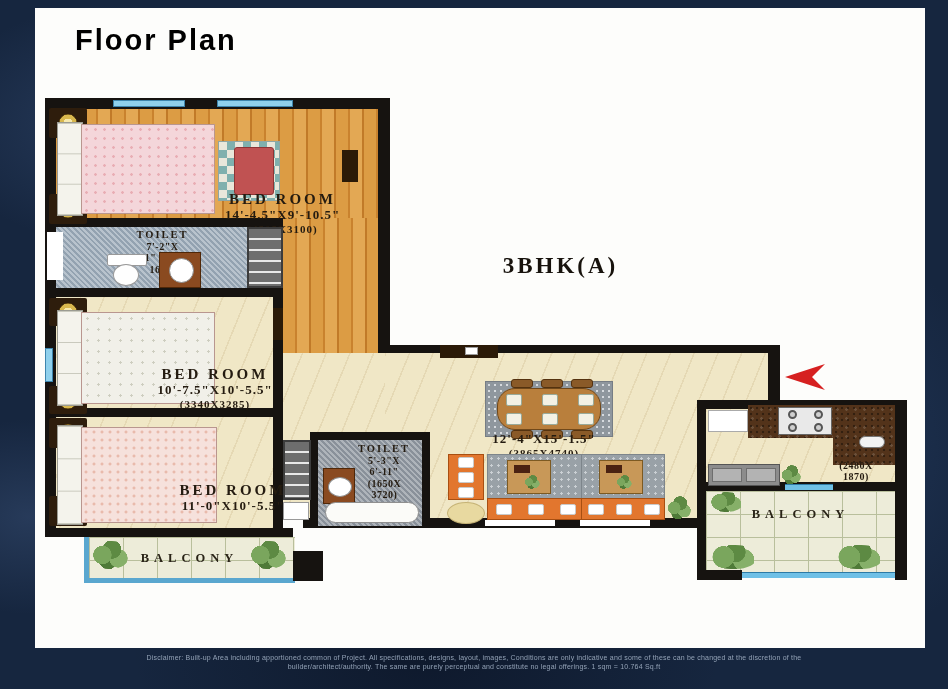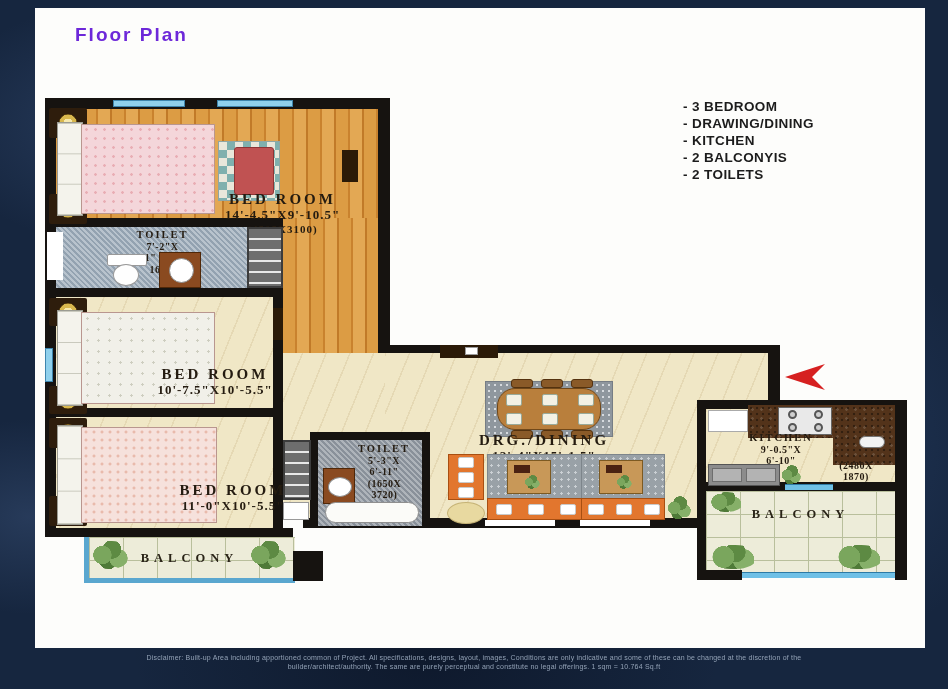--- a/index.html
+++ b/index.html
@@ -10,22 +10,22 @@
     background:
       radial-gradient(ellipse 300px 200px at 12% 18%, rgba(80,110,160,.28), transparent 60%),
       radial-gradient(ellipse 260px 320px at 90% 65%, rgba(60,95,150,.22), transparent 60%),
       radial-gradient(ellipse 420px 260px at 45% 95%, rgba(10,18,34,.65), transparent 70%),
       radial-gradient(ellipse 200px 150px at 3% 75%, rgba(90,120,170,.25), transparent 65%),
       #16263f; }
 
   .page { position:absolute; left:35px; top:8px; width:890px; height:640px; background:#fdfdfb; }
   .abs { position:absolute; }
 
-  .title { position:absolute; left:40px; top:16px; font-size:19px; font-weight:bold;
-    letter-spacing:2px; color:#6d28d9; }
+  .title { position:absolute; left:40px; top:16px; font-size:29px; font-weight:bold;
+    letter-spacing:2px; color:#000000; }
 
   .features { position:absolute; left:648px; top:90px; font-size:13.5px; font-weight:bold;
     color:#1c1c1c; line-height:17px; letter-spacing:.4px; }
 
   .unit { position:absolute; left:408px; top:244px; width:235px; text-align:center;
     font-family:"Liberation Serif", serif; font-weight:bold; color:#17120c;
     font-size:23px; letter-spacing:3px; line-height:28px; }
 
   
   .wall { position:absolute; background:#161310; }
@@ -213,20 +213,21 @@
     <div class="nstand" style="left:14px;top:378px;width:38px;height:28px">
         <div class="lamp"></div>
       </div>
     <div class="bed" style="left:22px;top:302px;width:158px;height:96px">
       <div class="head"></div>
       <div class="body body-white"></div>
     </div>
     <div class="rlabel" style="left:62px;top:358px;width:236px">
       <div class="rname">BED ROOM</div>
       <div class="rdim">10'-7.5"X10'-5.5"</div>
+      <div class="rmm">(3340X3285)</div>
     </div>
 
     <div class="nstand" style="left:14px;top:410px;width:38px;height:30px">
         <div class="lamp"></div>
       </div>
     <div class="nstand" style="left:14px;top:488px;width:38px;height:30px">
         <div class="lamp"></div>
       </div>
     <div class="bed" style="left:22px;top:417px;width:160px;height:100px">
       <div class="head"></div>
@@ -267,21 +268,20 @@
       <div class="plate" style="left:44px;top:24px"></div>
       <div class="plate" style="left:80px;top:24px"></div>
     </div>
     <div class="chair" style="left:476px;top:371px;width:22px;height:9px"></div>
     <div class="chair" style="left:506px;top:371px;width:22px;height:9px"></div>
     <div class="chair" style="left:536px;top:371px;width:22px;height:9px"></div>
     <div class="chair" style="left:476px;top:422px;width:22px;height:9px"></div>
     <div class="chair" style="left:506px;top:422px;width:22px;height:9px"></div>
     <div class="chair" style="left:536px;top:422px;width:22px;height:9px"></div>
     <div class="rlabel" style="left:403px;top:424px;width:212px">
-      <div class="rname">DRG./DINING</div>
       <div class="rdim">12'-4"X15'-1.5"</div>
       <div class="rmm">(3865X4740)</div>
     </div>
 
     <div class="sofa" style="left:413px;top:446px;width:36px;height:46px">
       <div class="cushion" style="left:9px;top:2px"></div>
       <div class="cushion" style="left:9px;top:17px"></div>
       <div class="cushion" style="left:9px;top:32px"></div>
     </div>
     <div class="abs" style="left:412px;top:494px;width:38px;height:22px;border-radius:50%;background:#e8d9a0;border:1px solid #c6b376"></div>
@@ -316,48 +316,37 @@
     <div class="fridge" style="left:673px;top:402px;width:40px;height:22px"></div>
     <div class="counter" style="left:713px;top:397px;width:100px;height:33px"></div>
     <div class="counter" style="left:798px;top:397px;width:62px;height:60px"></div>
     <div class="stove" style="left:743px;top:399px;width:54px;height:28px">
       <div class="burner"></div>
       <div class="burner"></div>
       <div class="burner"></div>
       <div class="burner"></div>
     </div>
     <div class="sink" style="left:824px;top:428px;width:26px;height:12px"></div>
-    <div class="rlabel small" style="left:695px;top:424px;width:102px">
-      <div class="rname">KITCHEN</div>
-      <div class="rdim">9'-0.5"X</div>
-      <div class="rdim">6'-10"</div>
-    </div>
     <div class="rlabel small" style="left:780px;top:452px;width:82px">
       <div class="rmm">(2480X</div>
       <div class="rmm">1870)</div>
     </div>
     <div class="cab" style="left:673px;top:456px;width:72px;height:22px">
         <div></div>
         <div></div>
       </div>
     <div class="plant" style="left:746px;top:457px;width:20px;height:20px"></div>
 
     <div class="bal-label" style="left:671px;top:499px;width:189px">BALCONY</div>
     <div class="plant" style="left:674px;top:484px;width:34px;height:20px"></div>
     <div class="plant" style="left:674px;top:537px;width:48px;height:24px"></div>
     <div class="plant" style="left:800px;top:537px;width:48px;height:24px"></div>
 
-    <div class="features">
-      <div>- 3 BEDROOM</div>
-      <div>- DRAWING/DINING</div>
-      <div>- KITCHEN</div>
-      <div>- 2 BALCONYIS</div>
-      <div>- 2 TOILETS</div>
-    </div>
     <div class="unit">
+      <div>3BHK(A)</div>
     </div>
 
   </div>
 
   <div class="disclaimer">
     <div>Disclaimer: Built-up Area including apportioned common of Project. All specifications, designs, layout, images, Conditions are only indicative and some of these can be changed at the discretion of the</div>
     <div>builder/architect/authority. The same are purely perceptual and constitute no legal offerings. 1 sqm = 10.764 Sq.ft</div>
   </div>
 </div>
 

